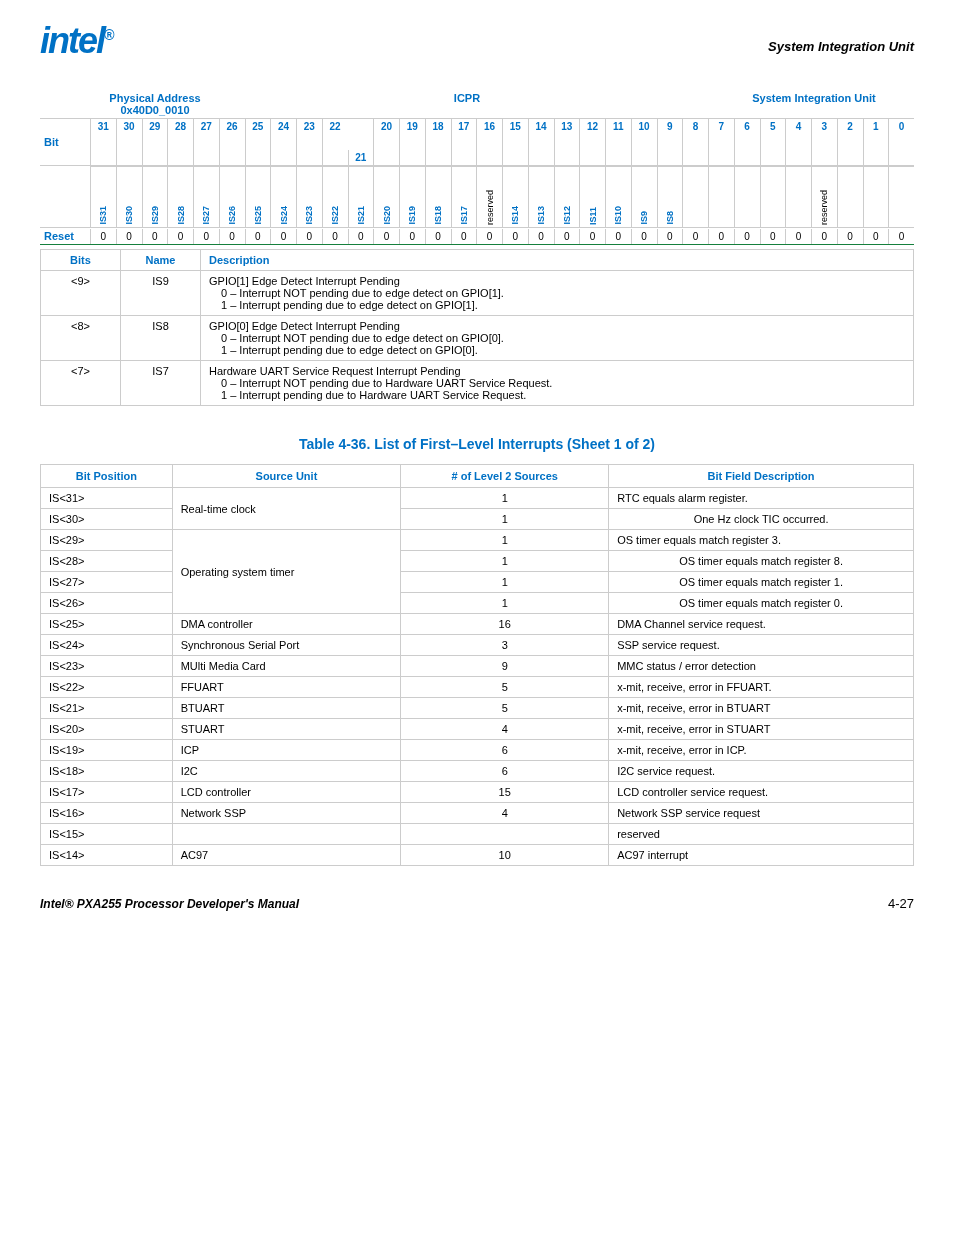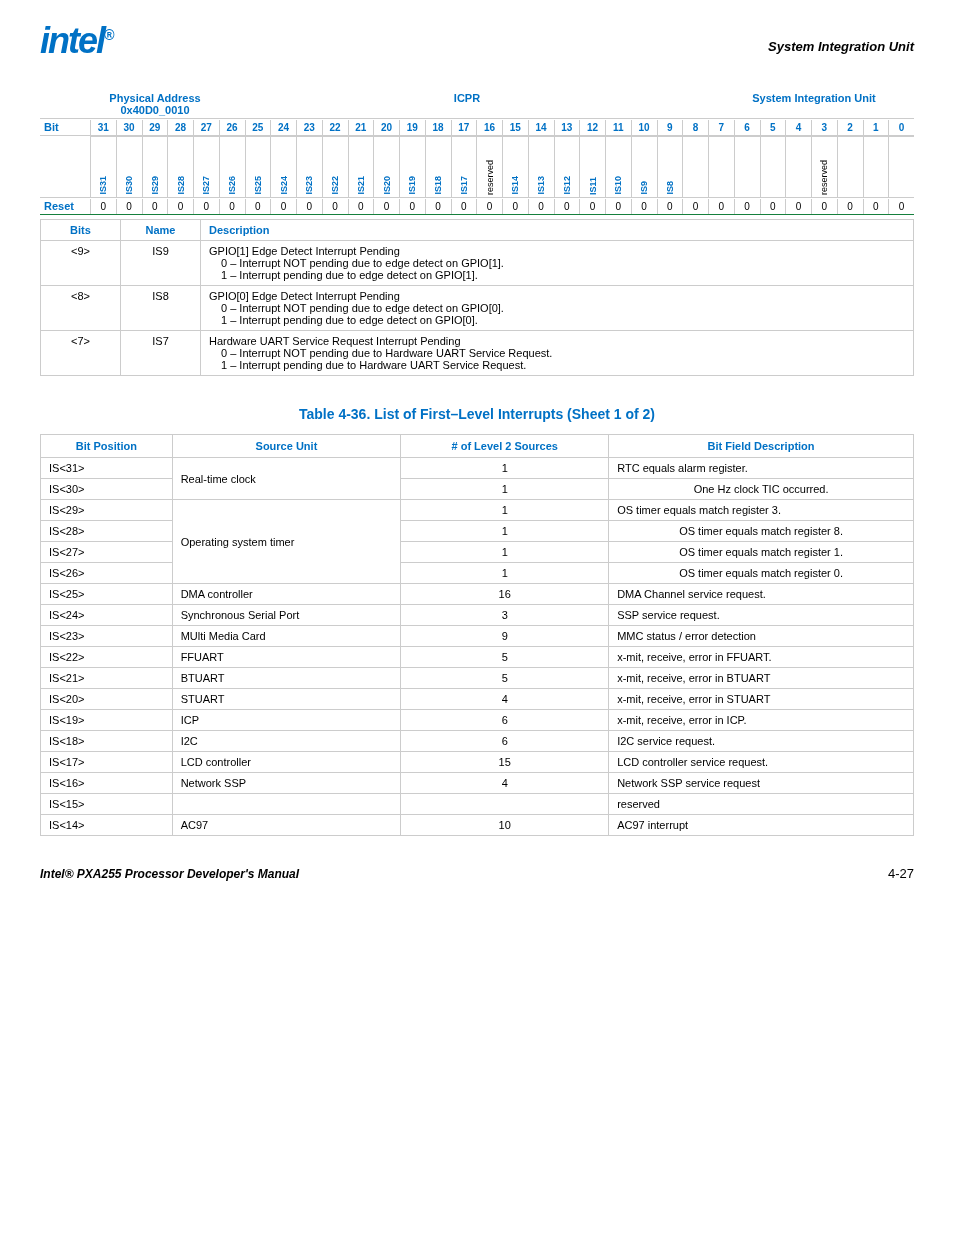--- a/index.html
+++ b/index.html
@@ -215,21 +215,21 @@
         <div class="bit-cell" style="flex: 1 1 0%;">31</div>
         <div class="bit-cell" style="flex: 1 1 0%;">30</div>
         <div class="bit-cell" style="flex: 1 1 0%;">29</div>
         <div class="bit-cell" style="flex: 1 1 0%; text-align: center;">28</div>
         <div class="bit-cell" style="flex: 1 1 0%;">27</div>
         <div class="bit-cell" style="flex: 1 1 0%;">26</div>
         <div class="bit-cell" style="flex: 1 1 0%;">25</div>
         <div class="bit-cell" style="flex: 1 1 0%;">24</div>
         <div class="bit-cell" style="flex: 1 1 0%;">23</div>
         <div class="bit-cell" style="flex: 1 1 0%;">22</div>
-        <div class="bit-cell" style="flex: 1 1 0%;">21</div>
+        <div class="bit-cell" style="flex: 1 1 0%; margin-top: 31px;">21</div>
         <div class="bit-cell" style="flex: 1 1 0%;">20</div>
         <div class="bit-cell" style="flex: 1 1 0%;">19</div>
         <div class="bit-cell" style="flex: 1 1 0%;">18</div>
         <div class="bit-cell" style="flex: 1 1 0%;">17</div>
         <div class="bit-cell" style="flex: 1 1 0%;">16</div>
         <div class="bit-cell" style="flex: 1 1 0%;">15</div>
         <div class="bit-cell" style="flex: 1 1 0%;">14</div>
         <div class="bit-cell" style="flex: 1 1 0%;">13</div>
         <div class="bit-cell" style="flex: 1 1 0%;">12</div>
         <div class="bit-cell" style="flex: 1 1 0%;">11</div>

